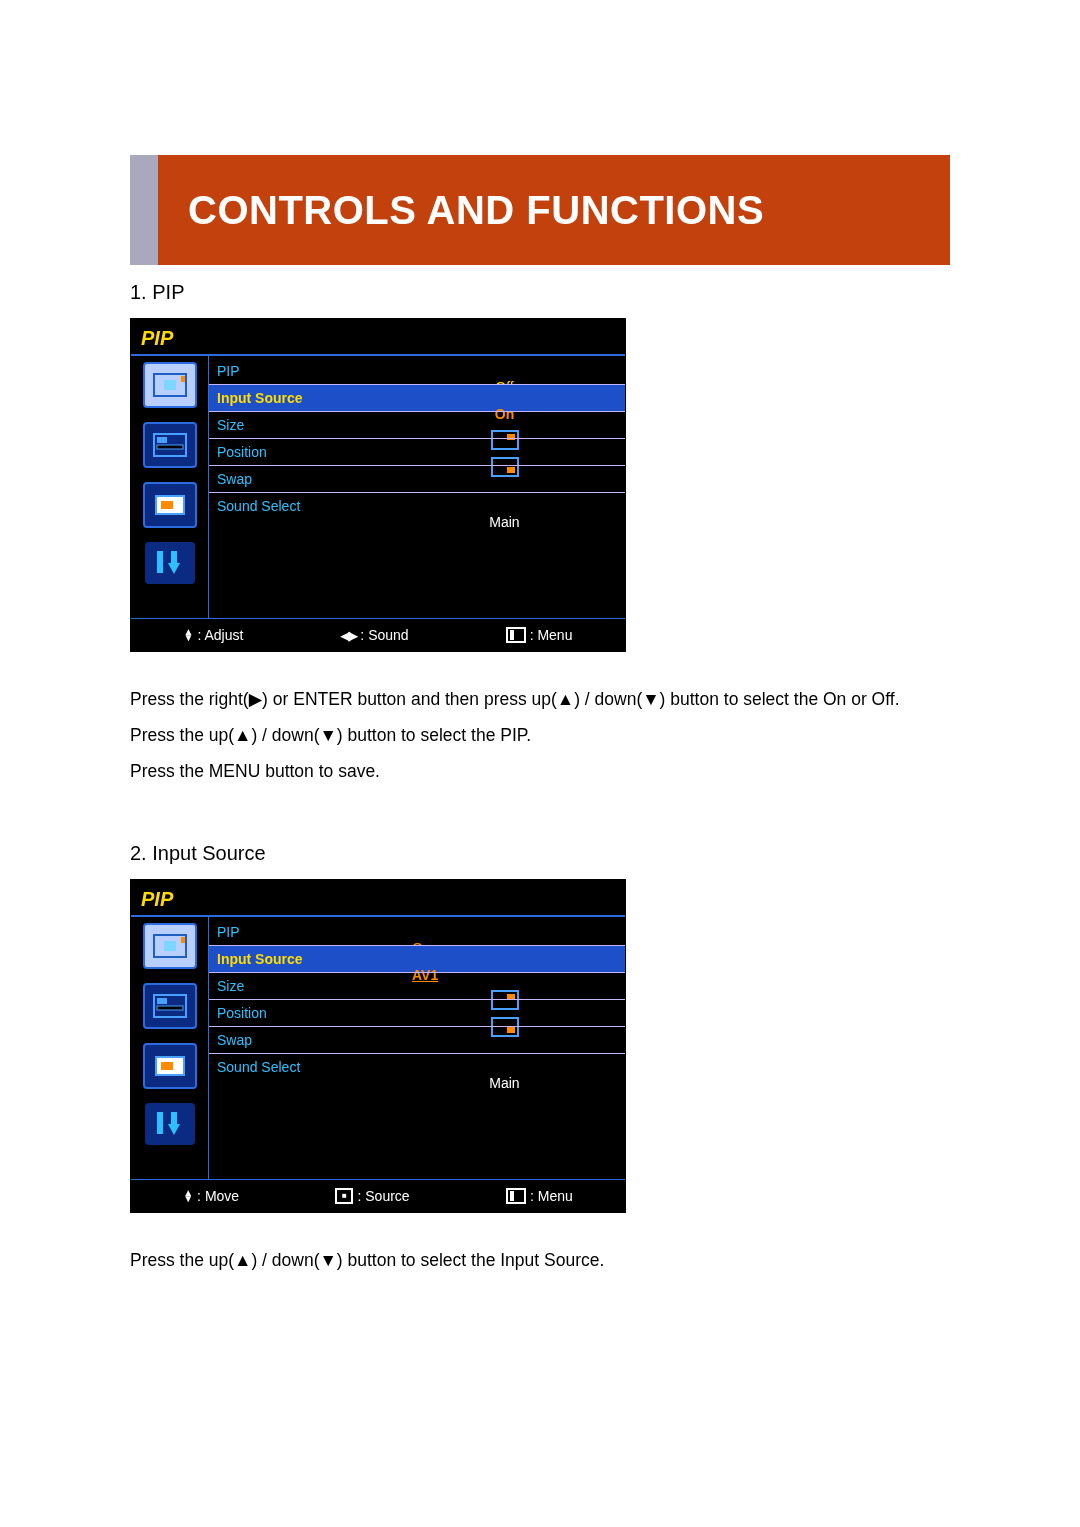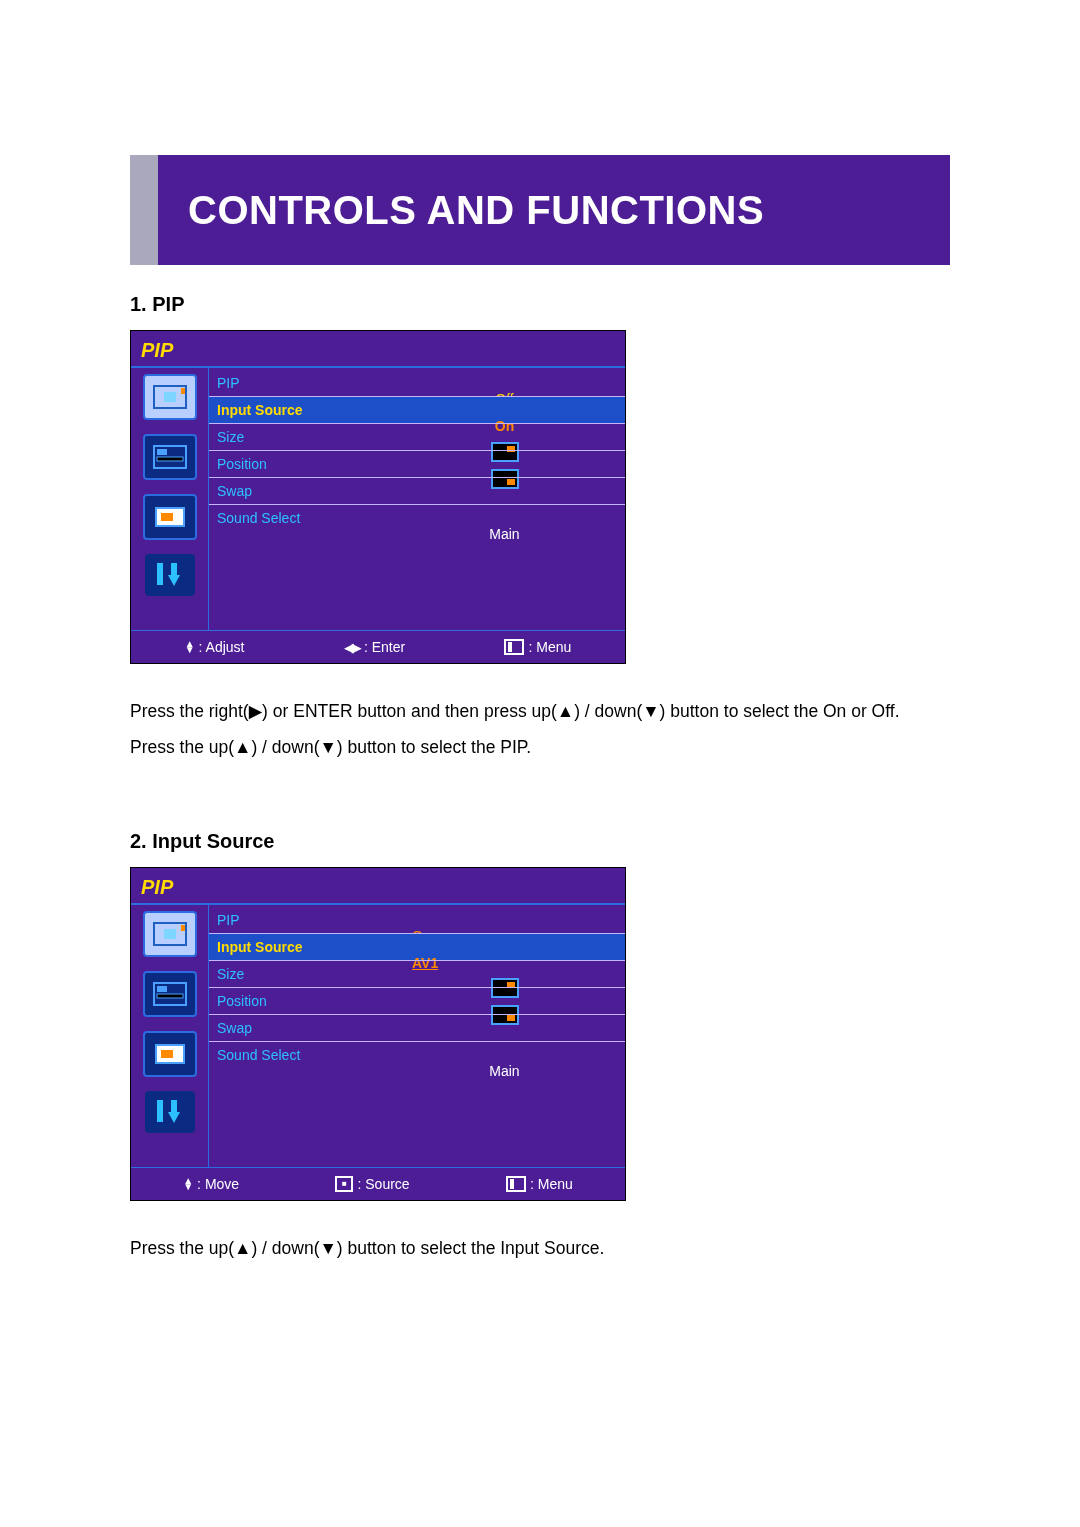--- a/index.html
+++ b/index.html
@@ -12,51 +12,51 @@
     width: 1080px;
     min-height: 1527px;
     position: relative;
     box-sizing: border-box;
     padding: 0 130px 80px 130px;
   }
   .header-band {
     position: relative;
     height: 110px;
     margin-top: 155px;
-    background: #4c1d95;
+    background: #c2410c;
     display: flex;
     align-items: center;
   }
   .header-band .tab {
     width: 28px;
     height: 100%;
     background: #a9a8bd;
   }
   .header-band .title {
     color: #fff;
     font-size: 40px;
     font-weight: 700;
     letter-spacing: 0.5px;
     margin-left: 30px;
   }
   .section-heading {
-    font-weight: 700;
+    font-weight: 400;
     font-size: 20px;
-    margin-top: 28px;
+    margin-top: 16px;
     margin-bottom: 14px;
   }
   .copy {
     font-size: 17.5px;
     line-height: 2.05;
     margin-top: 30px;
   }
   
   .osd {
     width: 494px;
-    background: #4c1d95;
+    background: #000000;
     border: 1px solid #000;
   }
   .osd-title {
     color: #ffdb00;
     font-style: italic;
     font-weight: 700;
     font-size: 20px;
     padding: 8px 10px 2px 10px;
   }
   .thin-line {
@@ -248,32 +248,33 @@
     <div class="osd-hints">
       <span class="hint-item">
         <span class="updown">
             <span>▲</span>
             <span>▼</span>
           </span>
         <span>: <span>Adjust</span></span>
       </span>
       <span class="hint-item">
         <span class="leftright">◀▶</span>
-        <span>: <span>Enter</span></span>
+        <span>: <span>Sound</span></span>
       </span>
       <span class="hint-item">
         <span class="menu-glyph"></span>
         <span>: <span>Menu</span></span>
       </span>
     </div>
   </div>
 
   <div class="copy">
     <div>Press the right(▶) or ENTER button and then press up(▲) / down(▼) button to select the On or Off.</div>
     <div>Press the up(▲) / down(▼) button to select the PIP.</div>
+    <div>Press the MENU button to save.</div>
   </div>
 
   <div class="spacer-before-section2"></div>
 
   <div class="section-heading">2. Input Source</div>
 
   <div class="osd">
     <div class="osd-title">PIP</div>
     <div class="thin-line"></div>
     <div class="osd-body">

